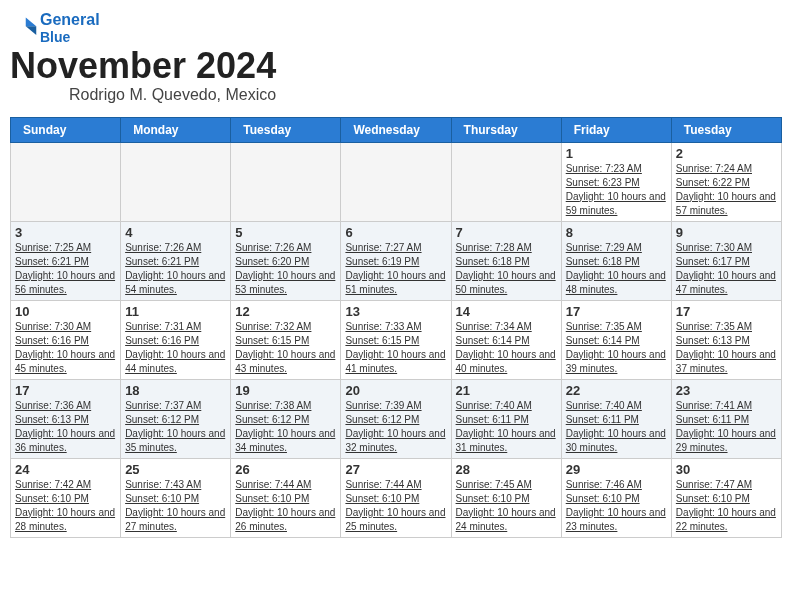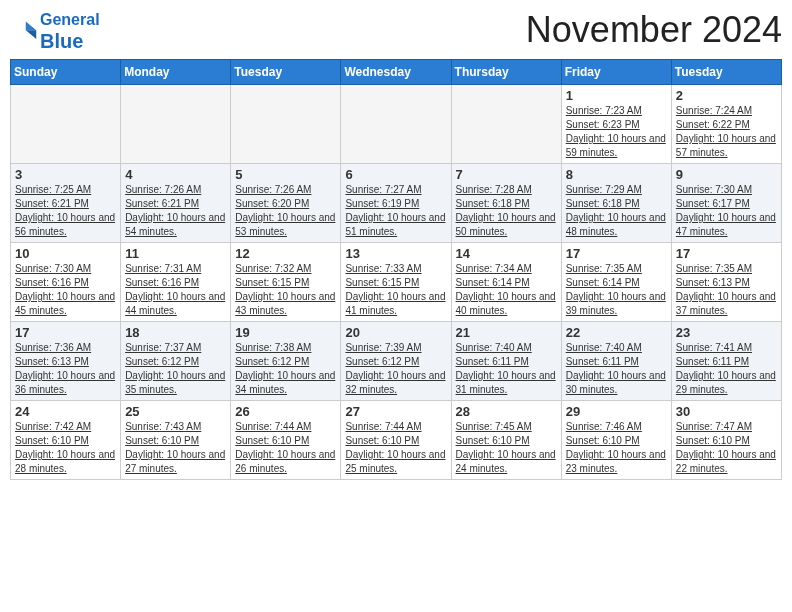--- a/index.html
+++ b/index.html
@@ -7,55 +7,56 @@
       font-family: Arial, sans-serif;
       background: #fff;
       width: 792px;
       min-height: 612px;
       padding: 10px;
     }
     .header {
       display: flex;
       align-items: flex-start;
       justify-content: space-between;
-      margin-bottom: 6px;
+      margin-bottom: 13px;
+      flex-direction: column;
     }
     .logo {
       display: flex;
       align-items: center;
       gap: 2px;
     }
     .logo-icon {
       width: 28px;
       height: 28px;
     }
     .title-block {
       text-align: right;
     }
     .month-title {
       font-size: 36px;
-      font-weight: normal;
+      font-weight: bold;
       color: #222;
       line-height: 1.1;
     }
     .subtitle {
       font-size: 16px;
       color: #444;
     }
     .calendar {
       width: 100%;
       border-collapse: collapse;
       border: 1px solid #ccc;
     }
     .calendar th {
       background: #2b7cd3;
       color: #fff;
       font-size: 12px;
       font-weight: bold;
-      padding: 5px 3px;
+      padding: 5px 12px;
       border: 1px solid #1a5fa0;
       text-align: left;
     }
     .calendar td {
       border: 1px solid #ccc;
       vertical-align: top;
       padding: 3px 4px;
       width: 110px;
       min-height: 70px;
       font-size: 10px;
@@ -100,25 +101,26 @@
   <div class="logo">
     <svg class="logo-icon" viewBox="0 0 32 32" xmlns="http://www.w3.org/2000/svg">
       <rect x="0" y="0" width="32" height="32" fill="none"></rect>
       <polygon points="18,4 30,14 18,14" fill="#2b7cd3"></polygon>
       <polygon points="18,14 30,14 30,24" fill="#1a5fa0"></polygon>
     </svg>
     <div>
       <div style="font-size:16px;font-weight:bold;color:#333;line-height:1.2;">
         <span style="color:#1a6bbf;">General</span>
       </div>
-      <div style="font-size:20px;font-weight:bold;color:#1a6bbf;line-height:1.2;">Blue</div>
+      <div style="font-size:14px;font-weight:bold;color:#1a6bbf;line-height:1.2;">Blue</div>
     </div>
   </div>
   <div class="title-block">
     <div class="month-title">November 2024</div>
+    <div class="subtitle">Rodrigo M. Quevedo, Mexico</div>
   </div>
 </div>
 
 <table class="calendar">
   <thead>
     <tr>
     <th>Sunday</th>
         <th>Monday</th>
         <th>Tuesday</th>
         <th>Wednesday</th>

